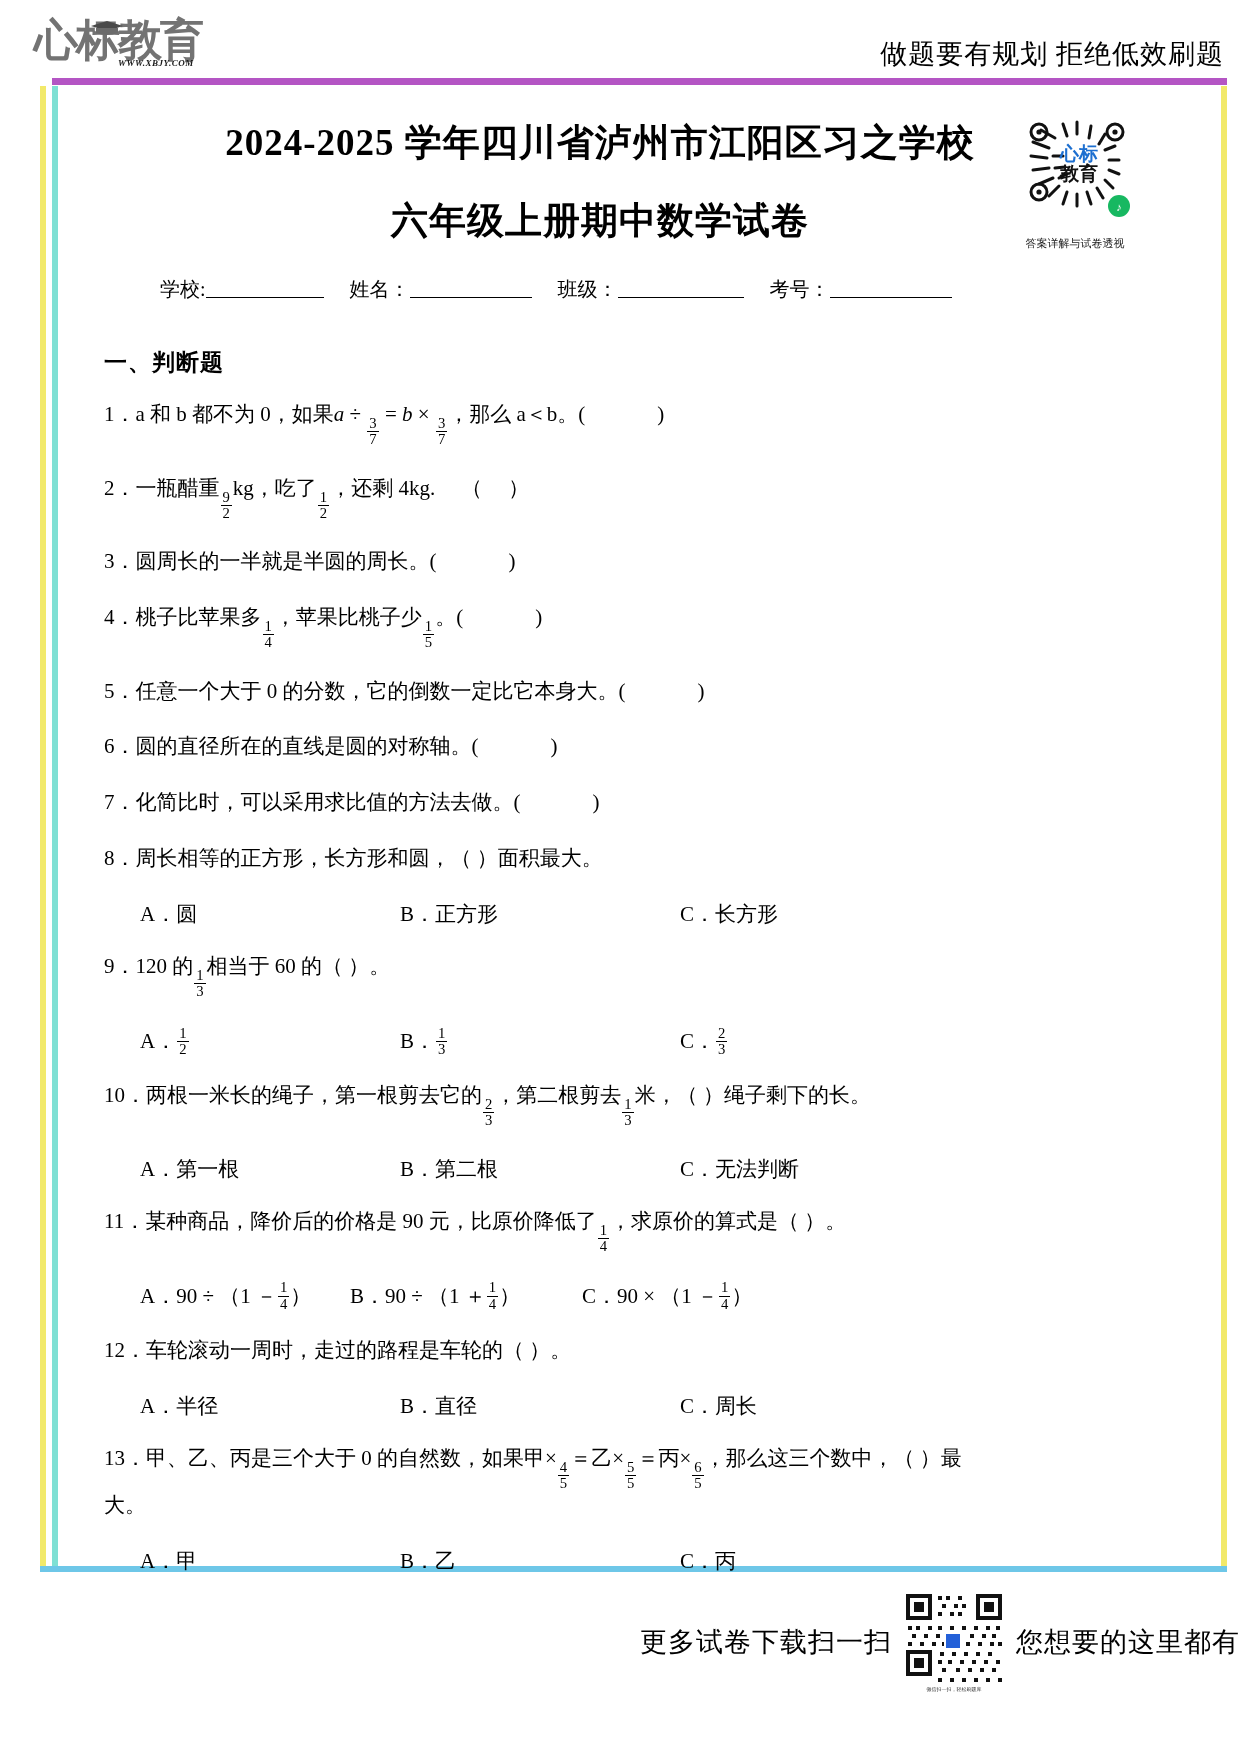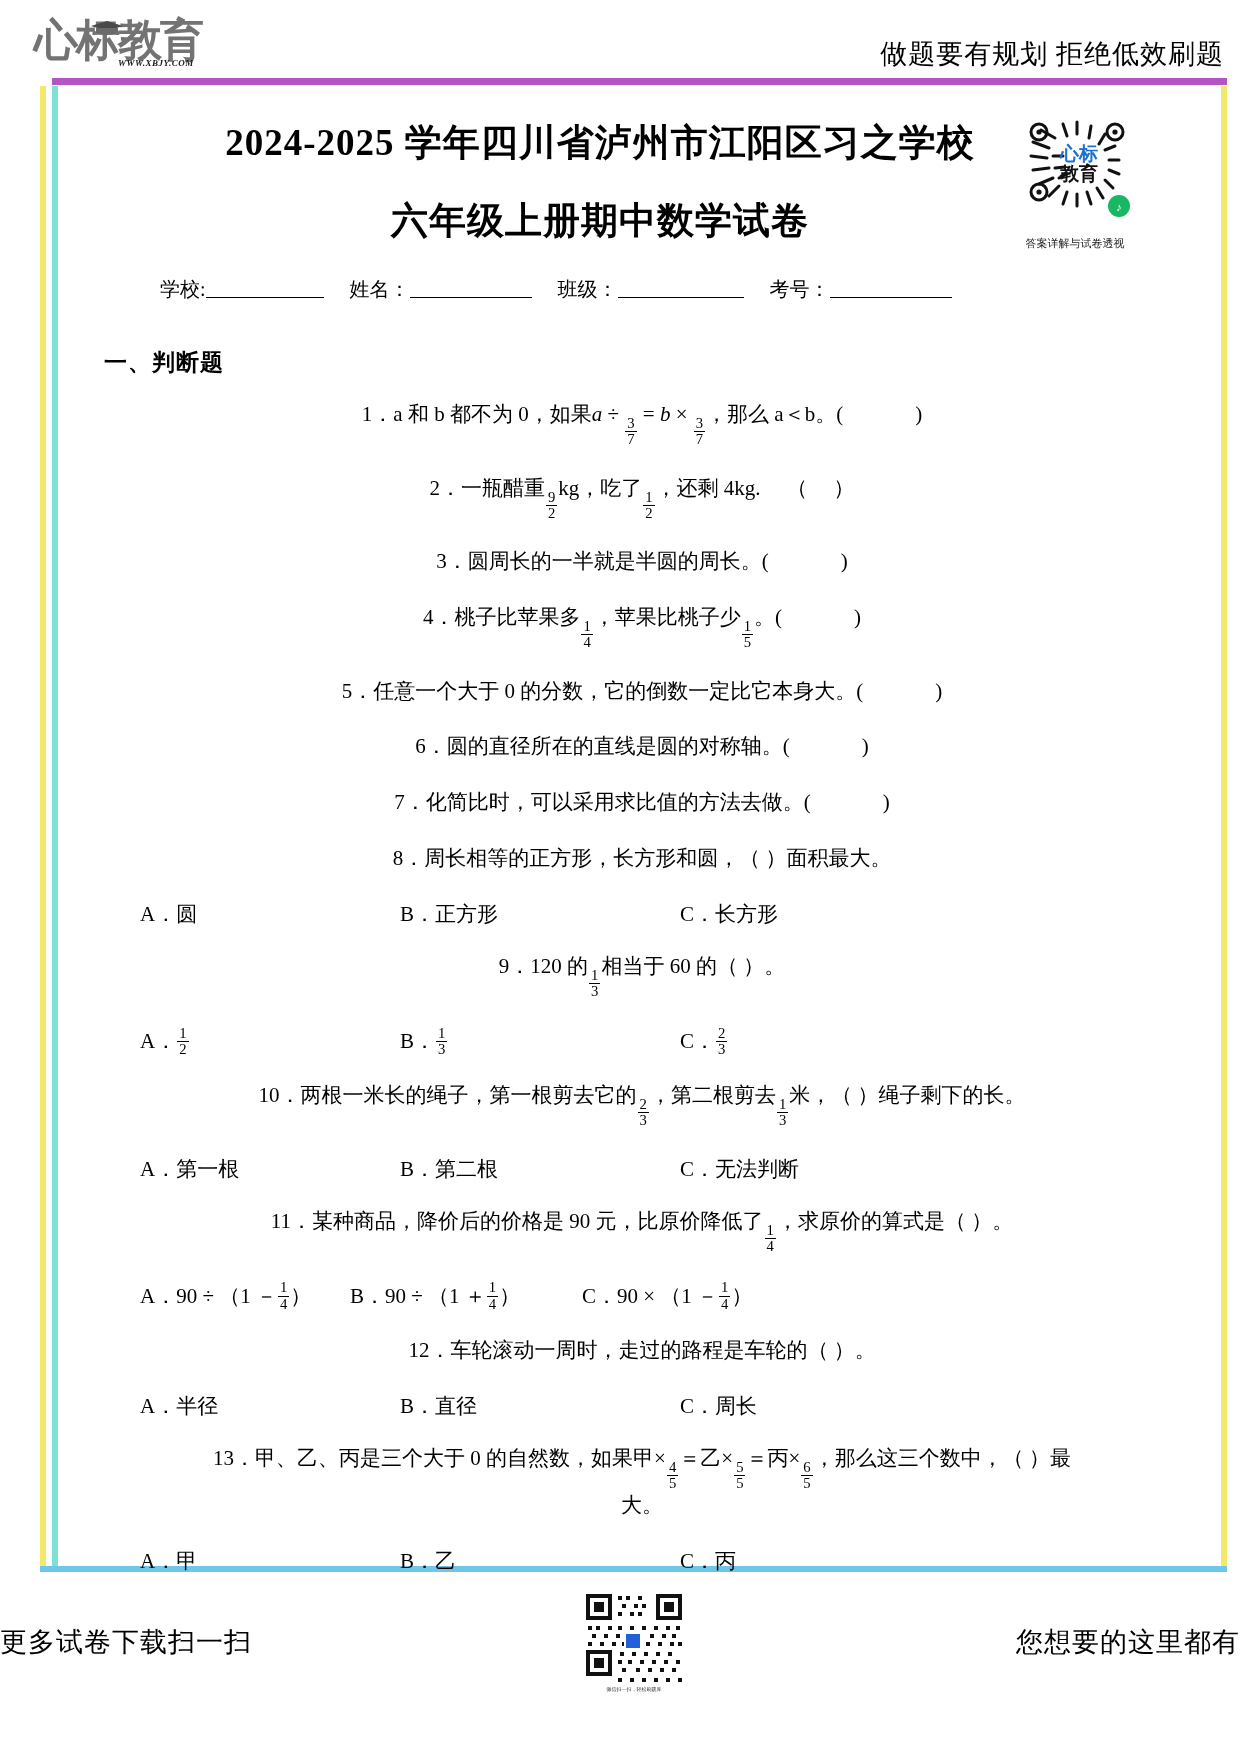--- a/index.html
+++ b/index.html
@@ -119,21 +119,20 @@
     letter-spacing:1px;
     margin:0 0 22px 0;
   }
   .section-head.second { margin-top:70px; }
 
   .q {
     font-size:21px;
     line-height:1.42;
     margin-bottom:26px;
     white-space:normal;
-    text-align:center;
   }
   .opts {
     font-size:21px;
     margin:0 0 24px 0;
     padding-left:36px;
     display:flex;
   }
   .opts .opt { display:flex; align-items:center; }
   .opts .opt.w1 { width:260px; }
   .opts .opt.w2 { width:280px; }
@@ -157,21 +156,21 @@
   .ital { font-style:italic; font-family:"Liberation Serif", serif; }
   .sp-s { display:inline-block; width:26px; }
   .sp-l { display:inline-block; width:72px; }
 
   
   #footer {
     position:absolute; left:0; top:1590px; width:1240px;
     text-align:center;
   }
   #footer .row {
-    display:flex; align-items:center; justify-content:space-between; gap:10px;
+    display:flex; align-items:center; justify-content:flex-end; gap:10px;
   }
   #footer .f-text { font-size:27px; letter-spacing:1px; }
   #footer-qr { width:104px; height:104px; position:relative; }
   #footer-qr .cap { font-size:5px; position:absolute; bottom:2px; left:0; width:100%; text-align:center; color:#333; }
 </style>
 </head>
 <body>
 
 <div id="top-header">
   <div id="brand-logo">

